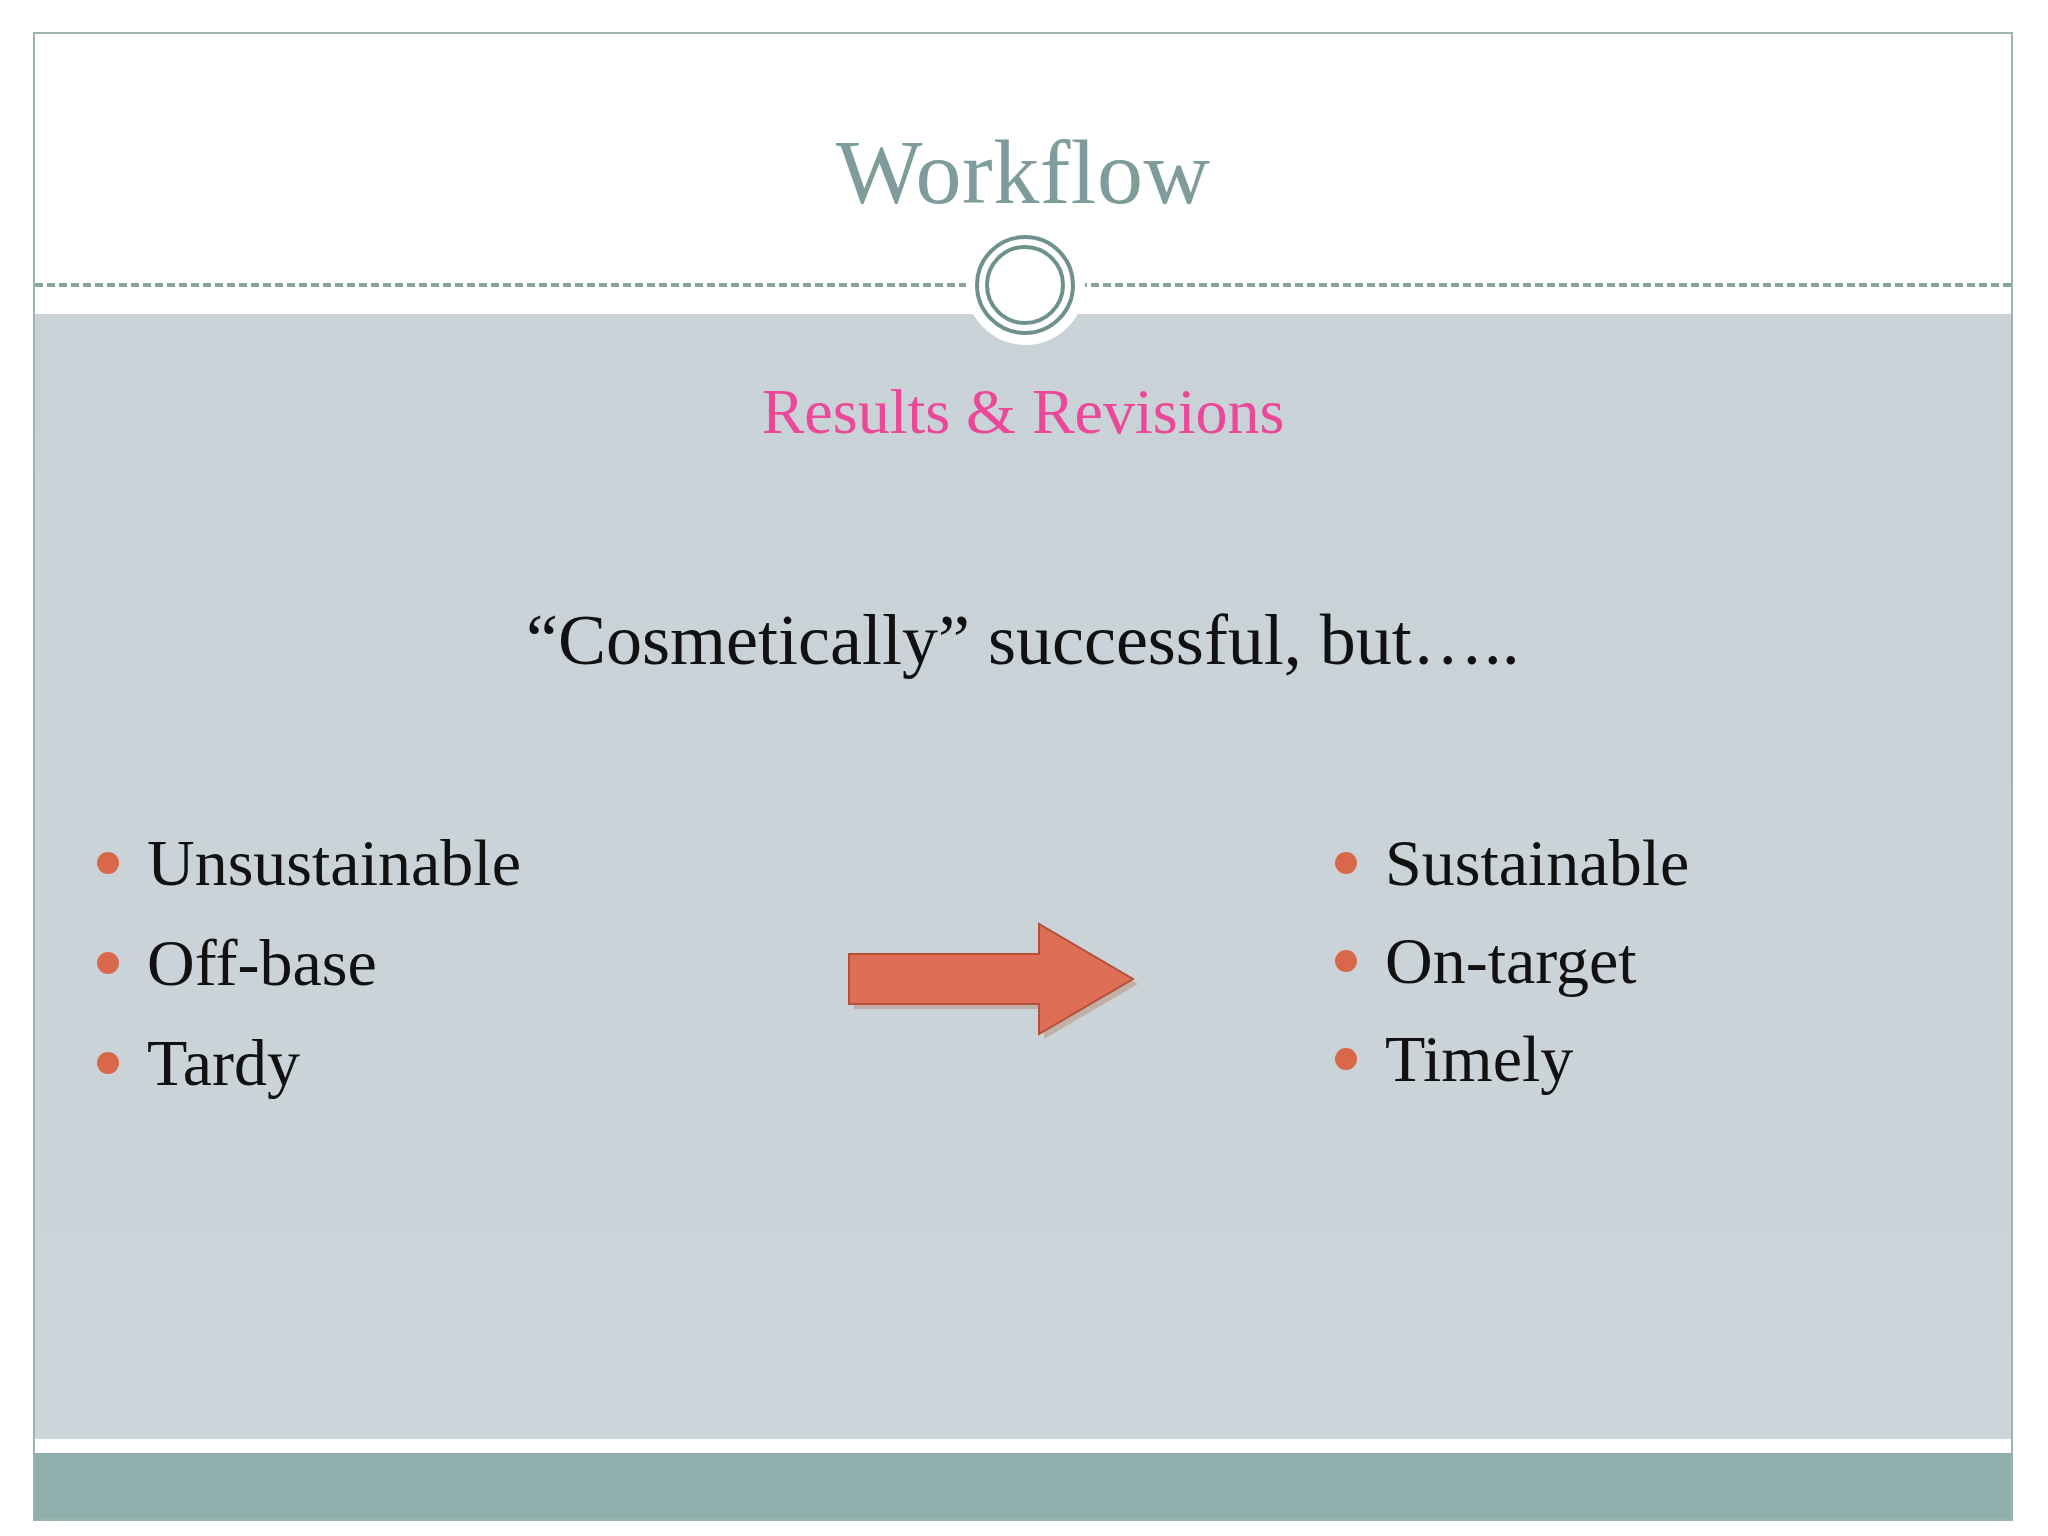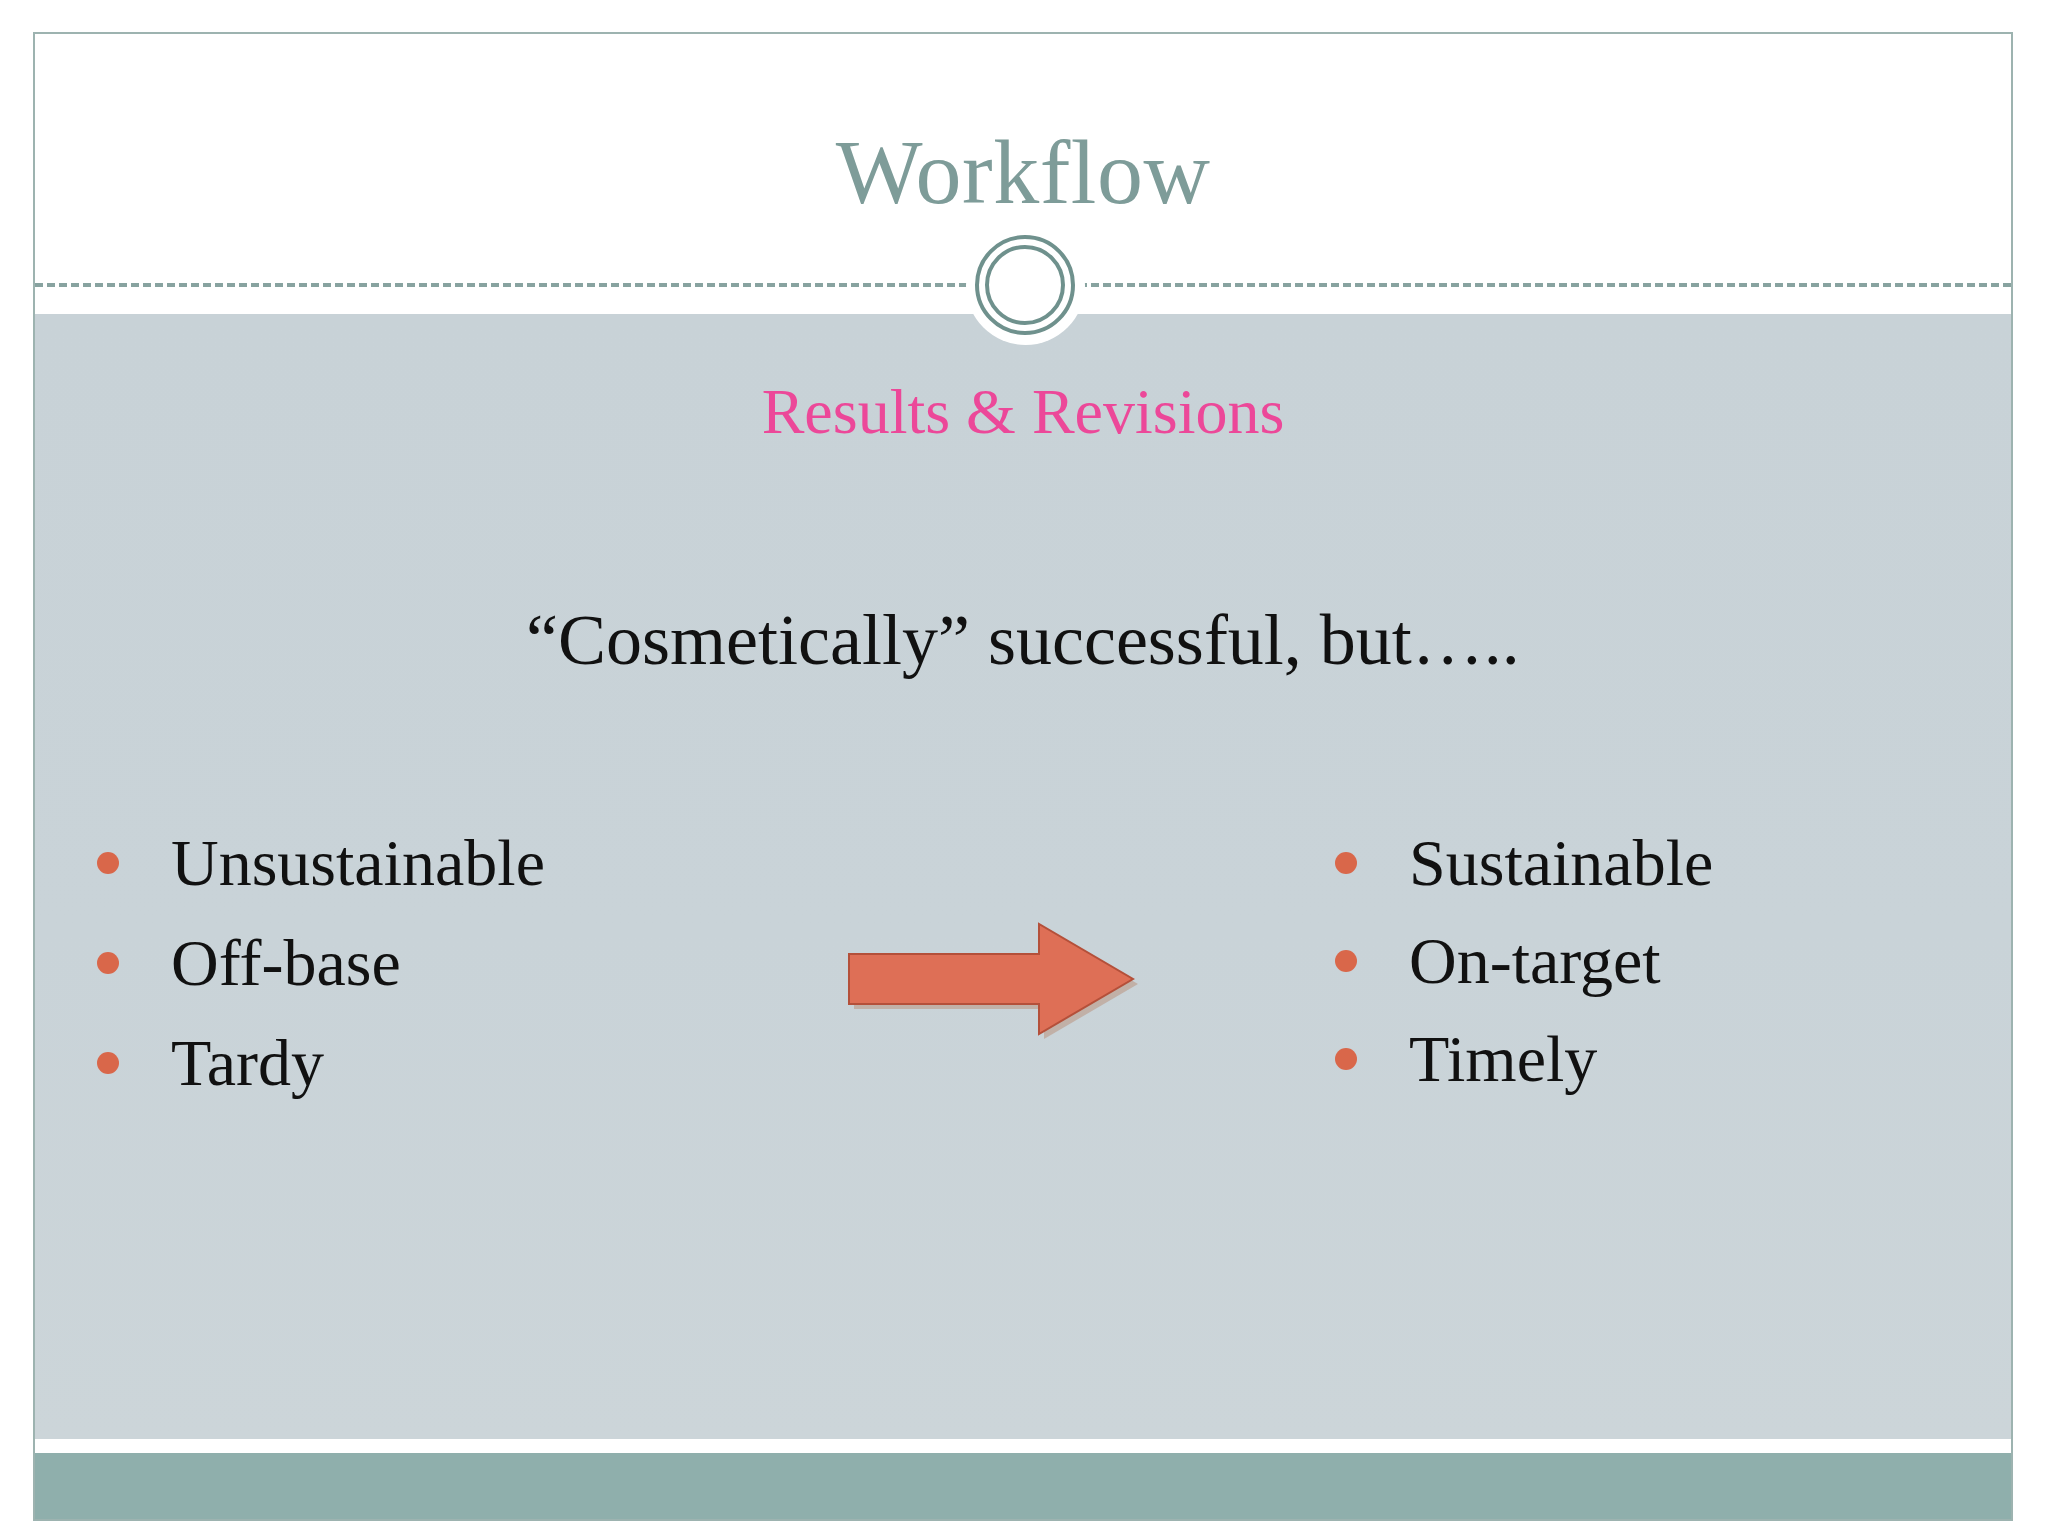--- a/index.html
+++ b/index.html
@@ -147,21 +147,20 @@
     position: absolute;
     top: 790px;
   }
   .col-left  { left: 62px;  width: 760px; }
   .col-right { left: 1300px; width: 640px; }
 
   .bullet-row {
     display: flex;
     align-items: flex-start;
     margin-bottom: 22px;
-    gap: 24px;
   }
   .bullet-dot {
     flex: 0 0 auto;
     width: 22px;
     height: 22px;
     border-radius: 50%;
     background: #d9674a;
     margin-top: 28px;
     margin-right: 28px;
   }

